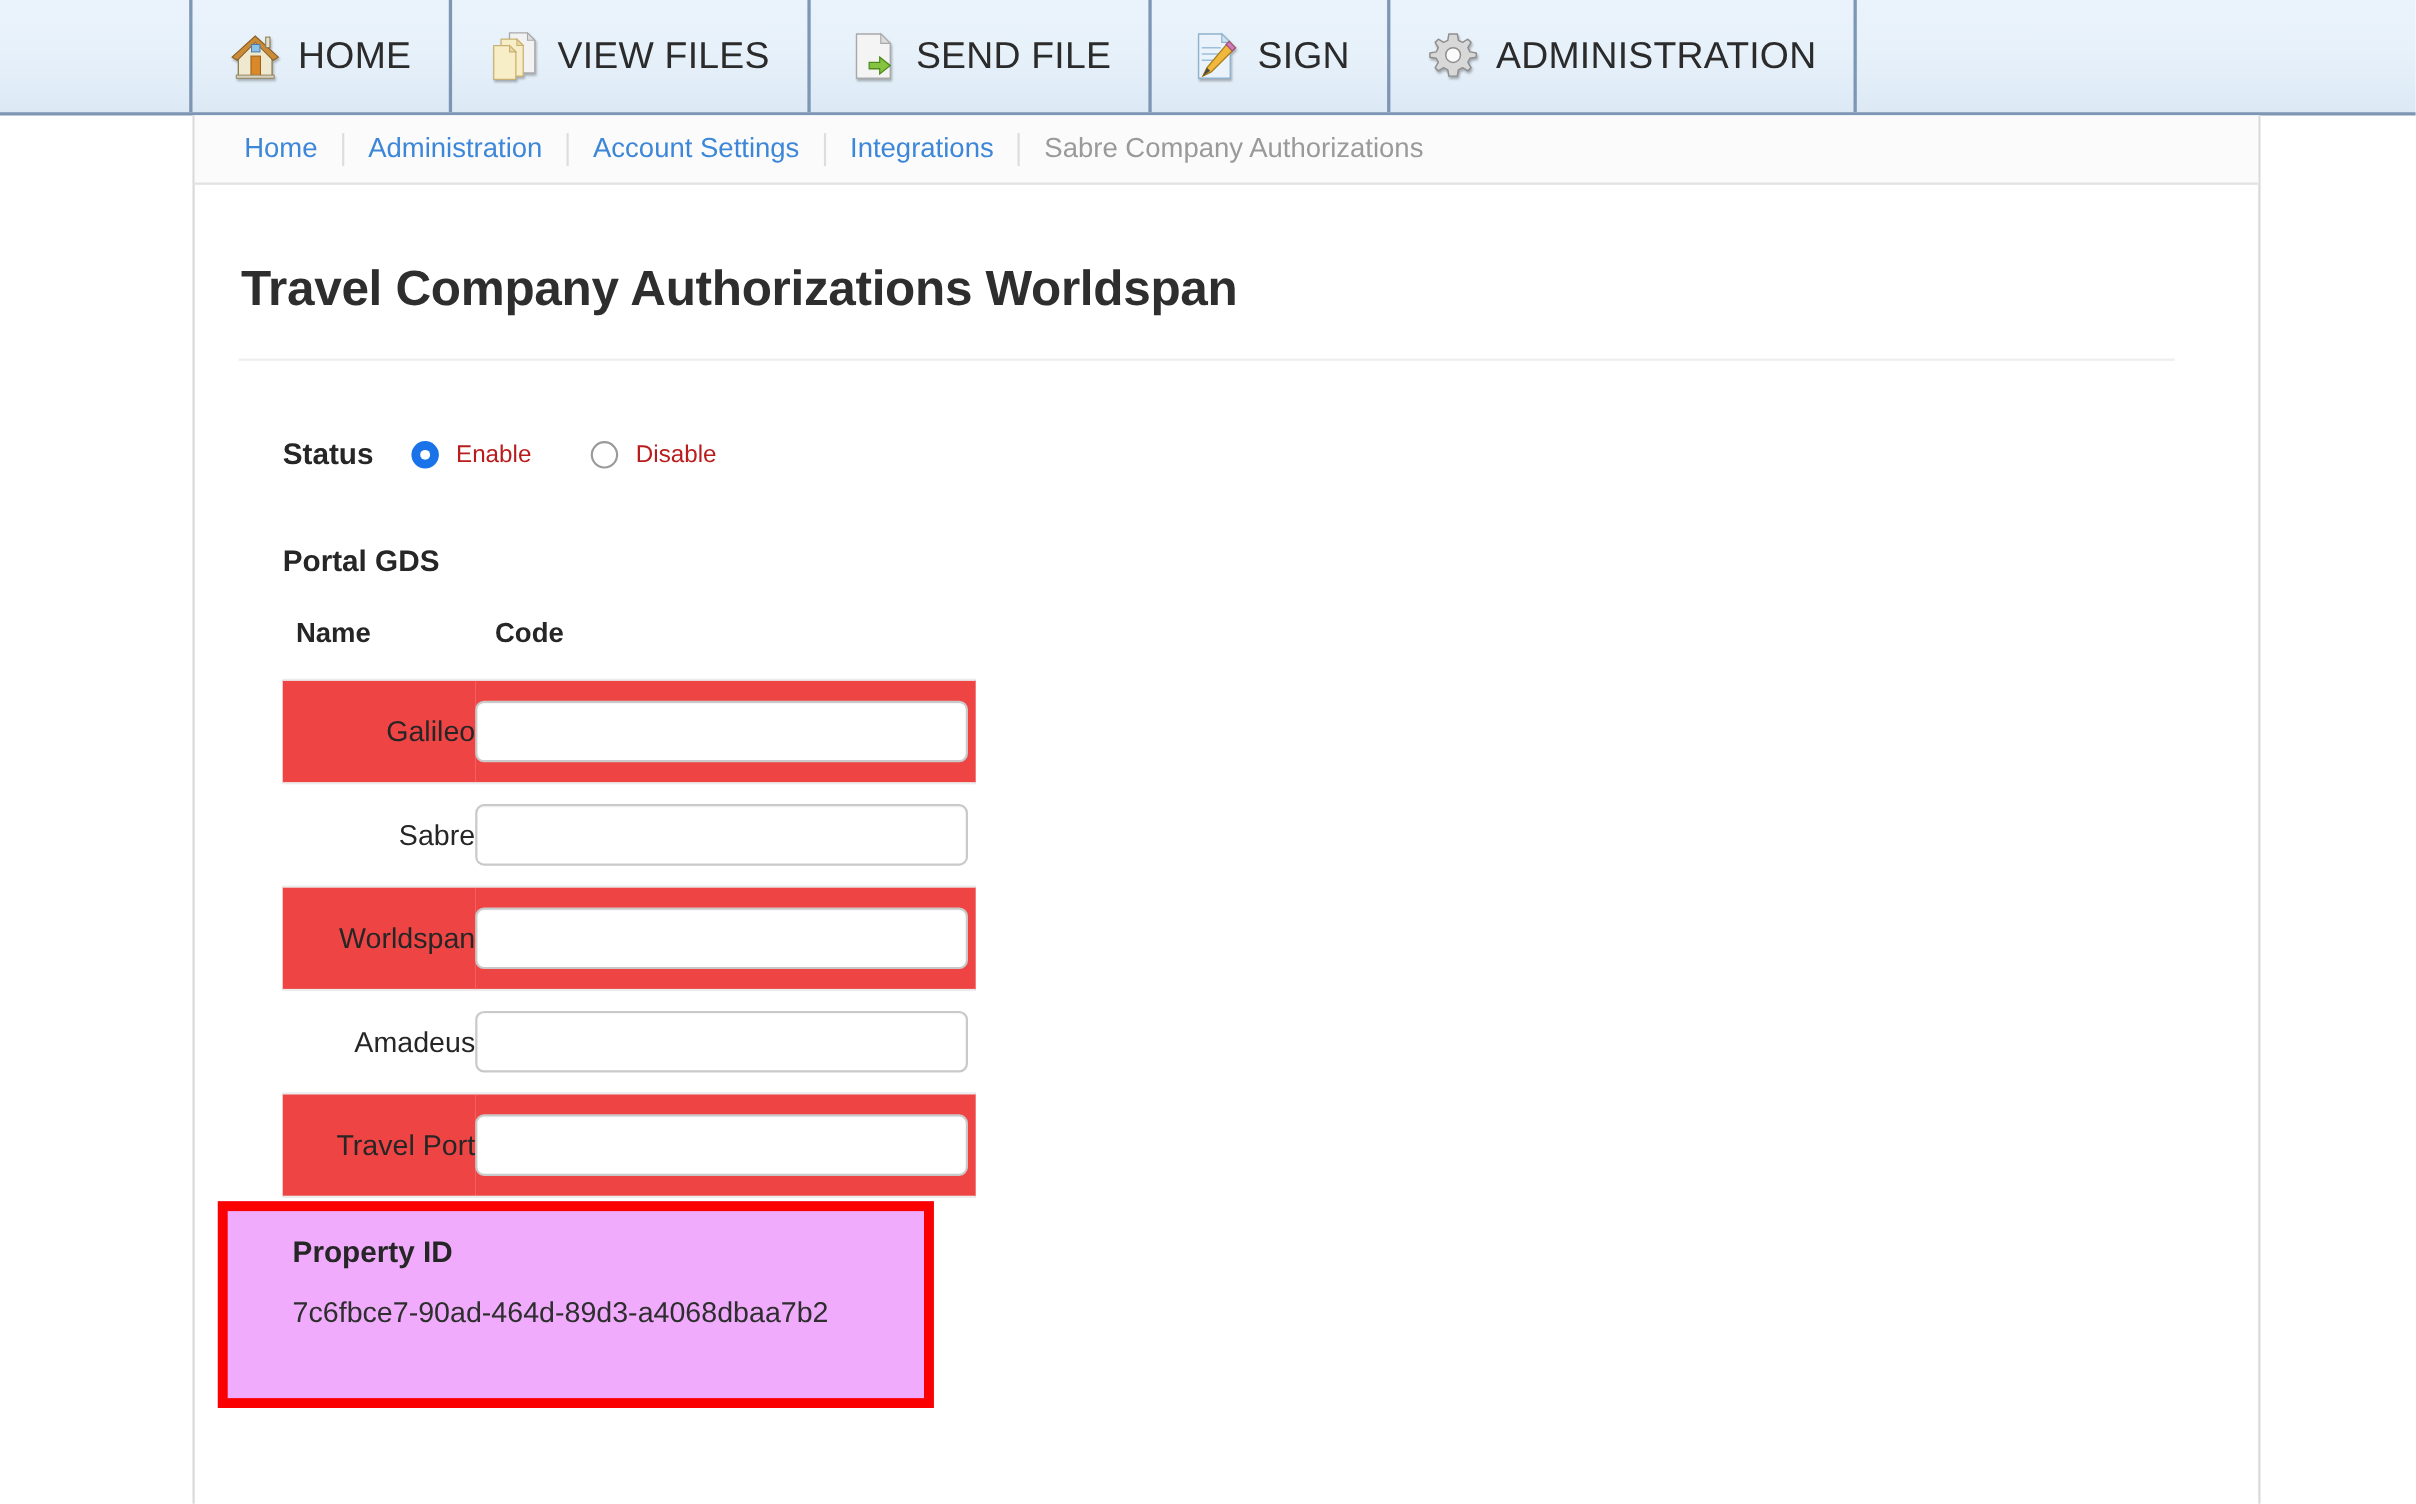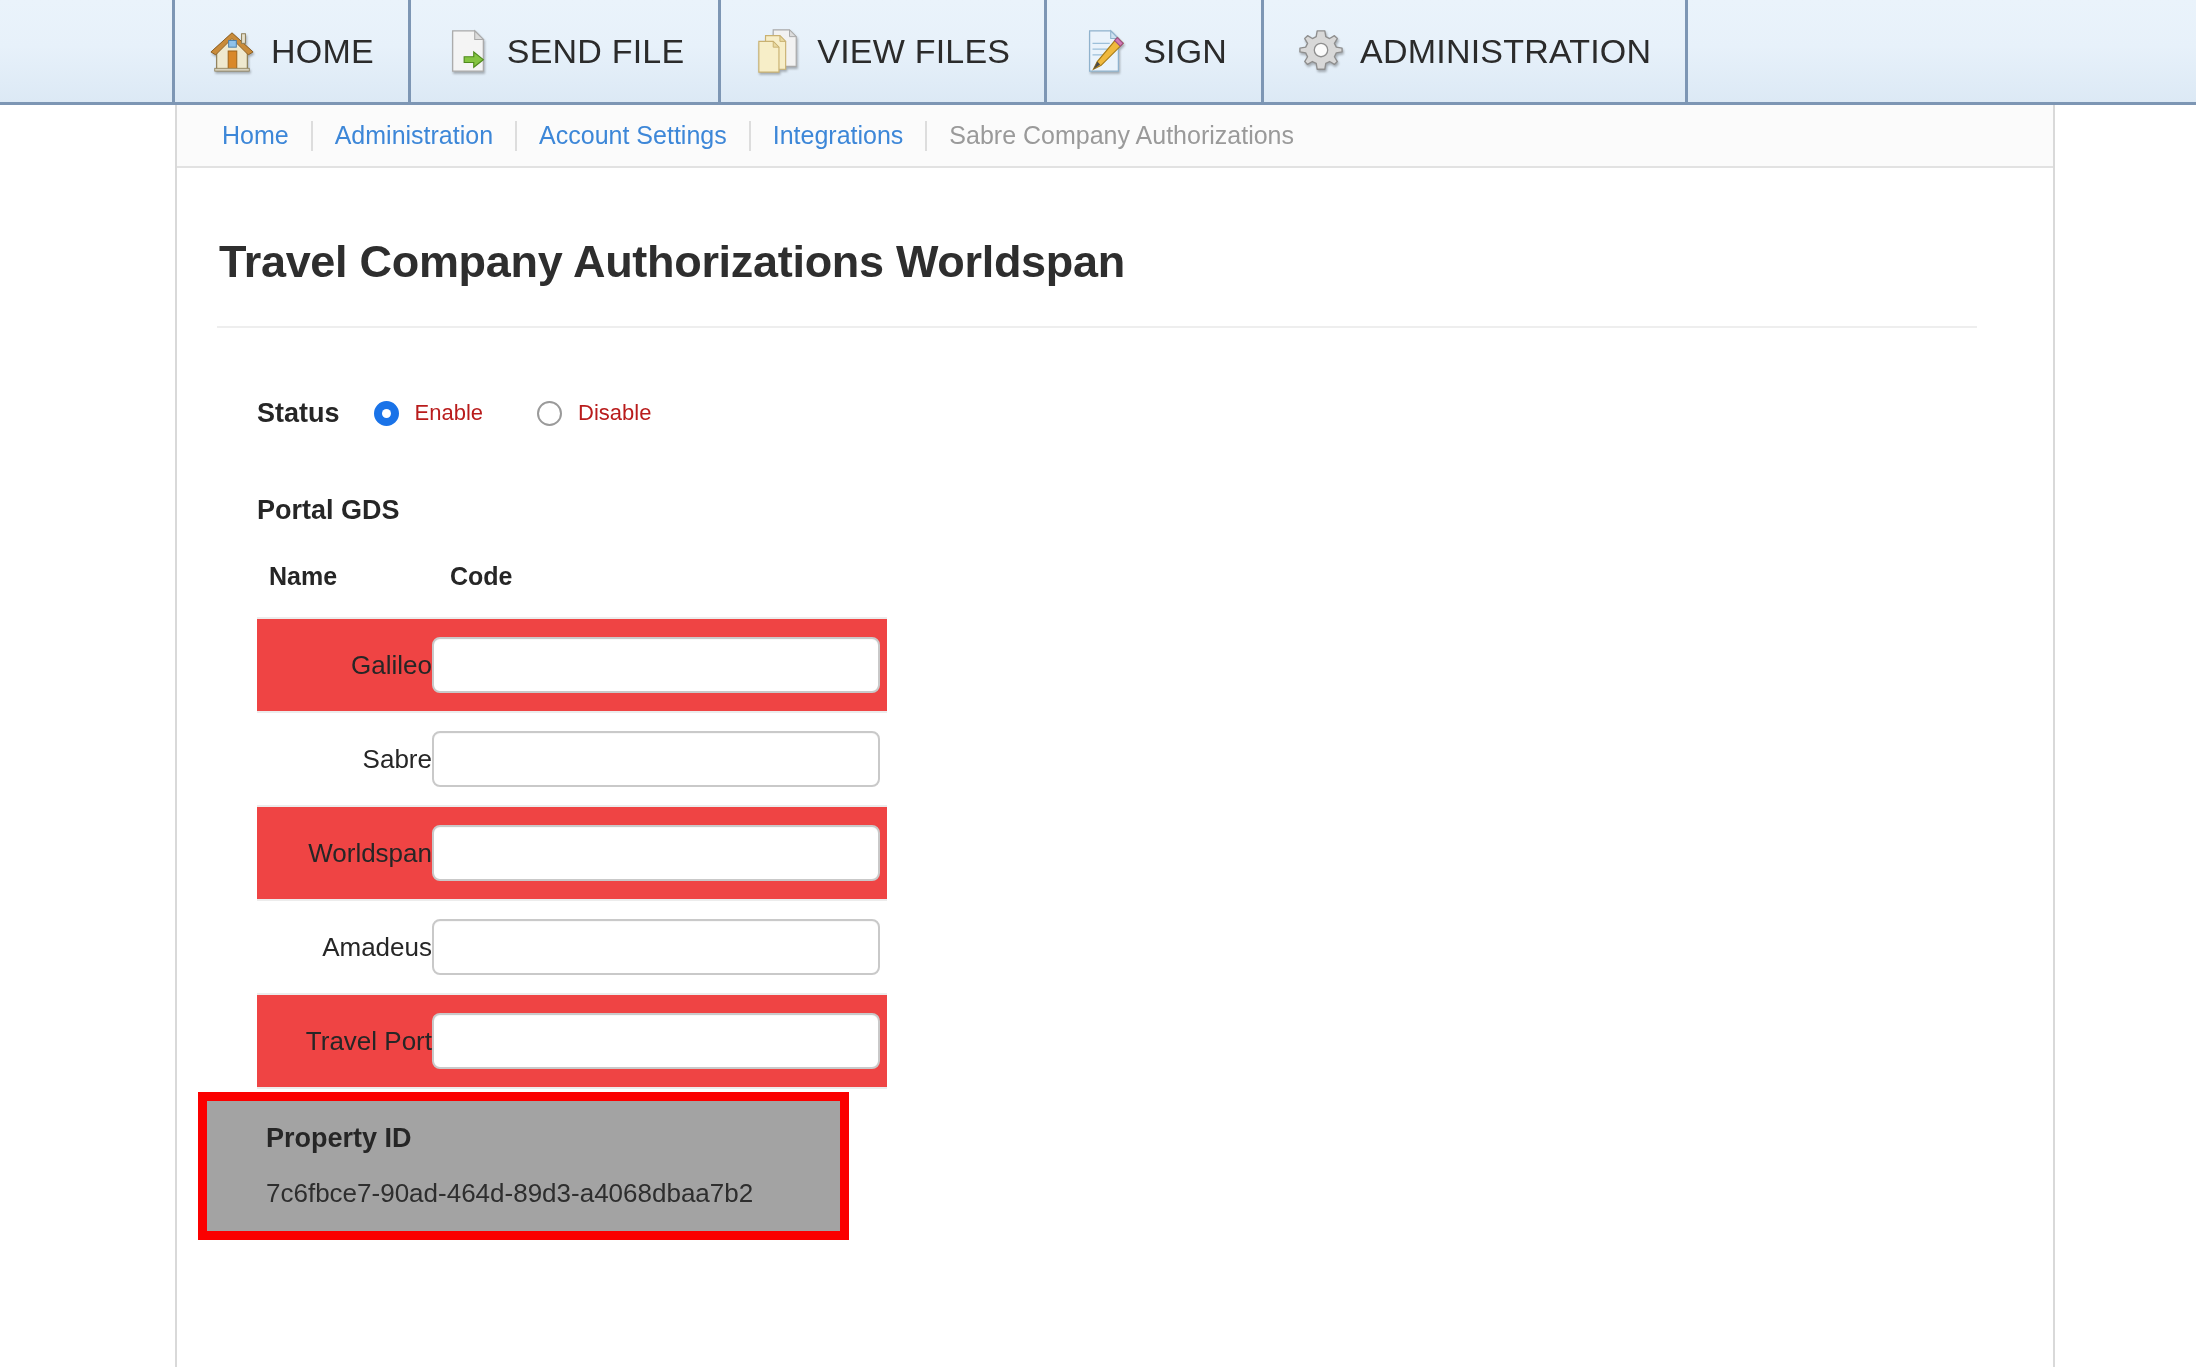--- a/index.html
+++ b/index.html
@@ -206,23 +206,23 @@
     outline: none;
     display: block;
   }
 
   
   #property-box {
     position: absolute;
     left: 198px;
     top: 1092px;
     width: 651px;
-    height: 148px;
+    height: 188px;
     border: 9px solid #fb0000;
-    background: #a3a3a3;
+    background: #f0abfc;
   }
   #property-inner {
     padding: 22px 0 0 59px;
   }
   #property-label {
     font-size: 27px;
     font-weight: bold;
     color: #262626;
   }
   #property-value {
@@ -248,40 +248,40 @@
         <rect x="34" y="6" width="4" height="10" fill="#e6e0cd" stroke="#8a7a53" stroke-width="1"></rect>
         <rect x="6" y="42" width="36" height="3" fill="#d6d2bf" stroke="#8a7a53" stroke-width="0.8"></rect>
       </svg>
     </span>
     <span class="nav-label">HOME</span>
   </div>
 
   <div class="nav-tab">
     <span>
       <svg class="nav-icon" viewBox="0 0 48 48">
-        <path d="M8 3 L31 3 L40 12 L40 45 L8 45 Z" fill="#f4f4f4" stroke="#a9a9a9" stroke-width="1.3"></path>
-        <path d="M31 3 L31 12 L40 12 Z" fill="#dcdcdc" stroke="#a9a9a9" stroke-width="1.1"></path>
-        <path d="M20 30 L30 30 L30 25 L40 33 L30 41 L30 36 L20 36 Z" fill="#84c441" stroke="#4f8a1c" stroke-width="1.2"></path>
-      </svg>
-    </span>
-    <span class="nav-label">SEND FILE</span>
-  </div>
-
-  <div class="nav-tab">
-    <span>
-      <svg class="nav-icon" viewBox="0 0 48 48">
         <path d="M19 2 L36 2 L43 9 L43 40 L19 40 Z" fill="#f2f2f2" stroke="#a9a9a9" stroke-width="1.2"></path>
         <path d="M36 2 L36 9 L43 9 Z" fill="#dcdcdc" stroke="#a9a9a9" stroke-width="1"></path>
         <path d="M11 8 L26 8 L32 14 L32 43 L11 43 Z" fill="#f7eec8" stroke="#c9b171" stroke-width="1.2"></path>
         <path d="M26 8 L26 14 L32 14 Z" fill="#e8d9a0" stroke="#c9b171" stroke-width="1"></path>
         <path d="M4 14 L19 14 L25 20 L25 46 L4 46 Z" fill="#f7eec8" stroke="#c9b171" stroke-width="1.2"></path>
         <path d="M19 14 L19 20 L25 20 Z" fill="#e8d9a0" stroke="#c9b171" stroke-width="1"></path>
       </svg>
     </span>
     <span class="nav-label">VIEW FILES</span>
+  </div>
+
+  <div class="nav-tab">
+    <span>
+      <svg class="nav-icon" viewBox="0 0 48 48">
+        <path d="M8 3 L31 3 L40 12 L40 45 L8 45 Z" fill="#f4f4f4" stroke="#a9a9a9" stroke-width="1.3"></path>
+        <path d="M31 3 L31 12 L40 12 Z" fill="#dcdcdc" stroke="#a9a9a9" stroke-width="1.1"></path>
+        <path d="M20 30 L30 30 L30 25 L40 33 L30 41 L30 36 L20 36 Z" fill="#84c441" stroke="#4f8a1c" stroke-width="1.2"></path>
+      </svg>
+    </span>
+    <span class="nav-label">SEND FILE</span>
   </div>
 
   <div class="nav-tab">
     <span>
       <svg class="nav-icon" viewBox="0 0 48 48">
         <path d="M9 3 L31 3 L39 11 L39 45 L9 45 Z" fill="#eaf3fb" stroke="#8fb2cd" stroke-width="1.3"></path>
         <path d="M31 3 L31 11 L39 11 Z" fill="#cfe2f1" stroke="#8fb2cd" stroke-width="1.1"></path>
         <path d="M12 16 L30 16 M12 22 L30 22 M12 28 L24 28" stroke="#9cc0da" stroke-width="1.4"></path>
         <path d="M38 10 L44 16 L21 39 L13 43 L17 35 Z" fill="#f0b93e" stroke="#a87b16" stroke-width="1.2"></path>
         <path d="M38 10 L44 16 L41 19 L35 13 Z" fill="#d27ab5" stroke="#9c4f84" stroke-width="1.1"></path>

